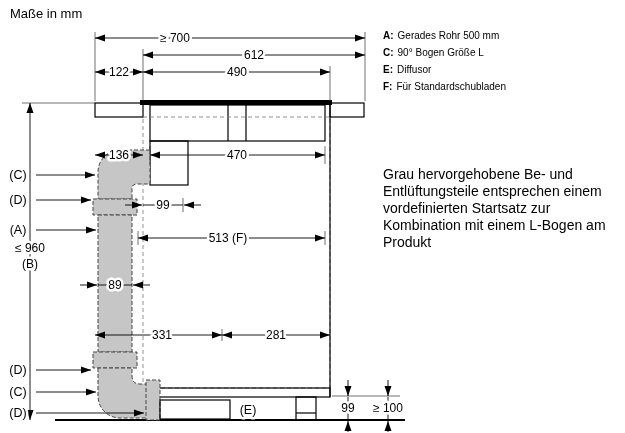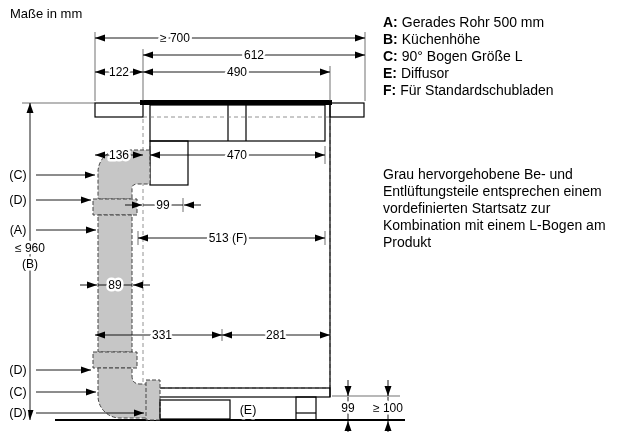--- a/index.html
+++ b/index.html
@@ -1,42 +1,41 @@
 <!DOCTYPE html>
 <html><head>
 <meta charset="utf-8">
 <style>
   html,body{margin:0;padding:0;}
   body{
     width:625px;height:433px;position:relative;background:#fff;
     font-family:"Liberation Sans",sans-serif;color:#000;overflow:hidden;
   }
   .title{position:absolute;left:10px;top:6px;font-size:13px;font-weight:normal;}
-  .legend{position:absolute;left:383px;top:14px;font-size:14px;line-height:17px;}
+  .legend{position:absolute;left:383px;top:27px;font-size:10px;line-height:17px;}
   .legend-row{white-space:nowrap;}
   .legend-row b{margin-right:4px;}
   .note{position:absolute;left:383px;top:166px;width:228px;font-size:14px;line-height:17px;}
   svg{position:absolute;left:0;top:0;}
   svg text{font-family:"Liberation Sans",sans-serif;font-size:12px;fill:#000;}
   .dim{paint-order:stroke;stroke:#fff;stroke-width:5px;stroke-linejoin:round;text-anchor:middle;}
   .plbl{paint-order:stroke;stroke:#fff;stroke-width:5px;stroke-linejoin:round;text-anchor:middle;font-size:12.5px;}
   .oline{stroke:#000;stroke-width:1.2;fill:none;}
   .dline{stroke:#000;stroke-width:0.9;fill:none;}
   .eline{stroke:#333;stroke-width:0.7;fill:none;}
   .dash{stroke:#777;stroke-width:0.8;fill:none;stroke-dasharray:4 3;}
   .gray{fill:#c6c6c6;stroke:#444;stroke-width:1;stroke-dasharray:4 2;}
 </style>
 </head>
 <body>
 
 <div class="title">Maße in mm</div>
 
 <div class="legend">
   <div class="legend-row"><b>A:</b><span>Gerades Rohr 500 mm</span></div>
-  <div class="legend-row"><b>B:</b><span>Küchenhöhe</span></div>
   <div class="legend-row"><b>C:</b><span>90° Bogen Größe L</span></div>
   <div class="legend-row"><b>E:</b><span>Diffusor</span></div>
   <div class="legend-row"><b>F:</b><span>Für Standardschubladen</span></div>
 </div>
 
 <div class="note">Grau hervorgehobene Be- und Entlüftungsteile entsprechen einem vordefinierten Startsatz zur Kombination mit einem L-Bogen am Produkt</div>
 
 <svg width="412" height="433" viewBox="0 0 412 433">
   <defs>
     <marker id="arw" viewBox="0 0 10 8" refX="10" refY="4" markerWidth="11" markerHeight="8" markerUnits="userSpaceOnUse" orient="auto-start-reverse">

